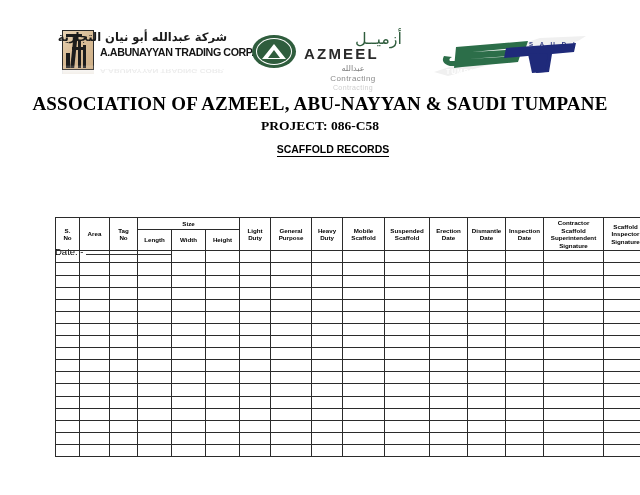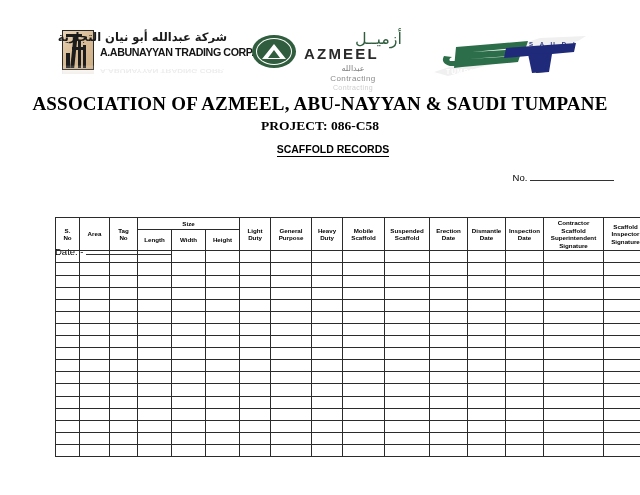--- a/index.html
+++ b/index.html
@@ -395,24 +395,20 @@
 
         <text x="18" y="42" font-family="Liberation Sans, sans-serif" font-size="6.5" font-weight="bold" letter-spacing="1.2" fill="#ffffff">TUMPANE</text>
       </svg>
     </div>
   </div>
 
   <div class="doc-title">ASSOCIATION OF AZMEEL, ABU-NAYYAN &amp; SAUDI TUMPANE</div>
   <div class="doc-project">PROJECT: 086-C58</div>
   <div class="doc-subtitle"><span>SCAFFOLD RECORDS</span></div>
 
-  <div class="field-no">
-    <span>No.</span>
-    <span class="blank w-short"></span>
-  </div>
 
 
   <div class="field-date">
     <span>Date: -</span>
     <span class="blank w-date"></span>
   </div>
 
   <div class="table-wrap">
     <table class="rec">
       <colgroup>

